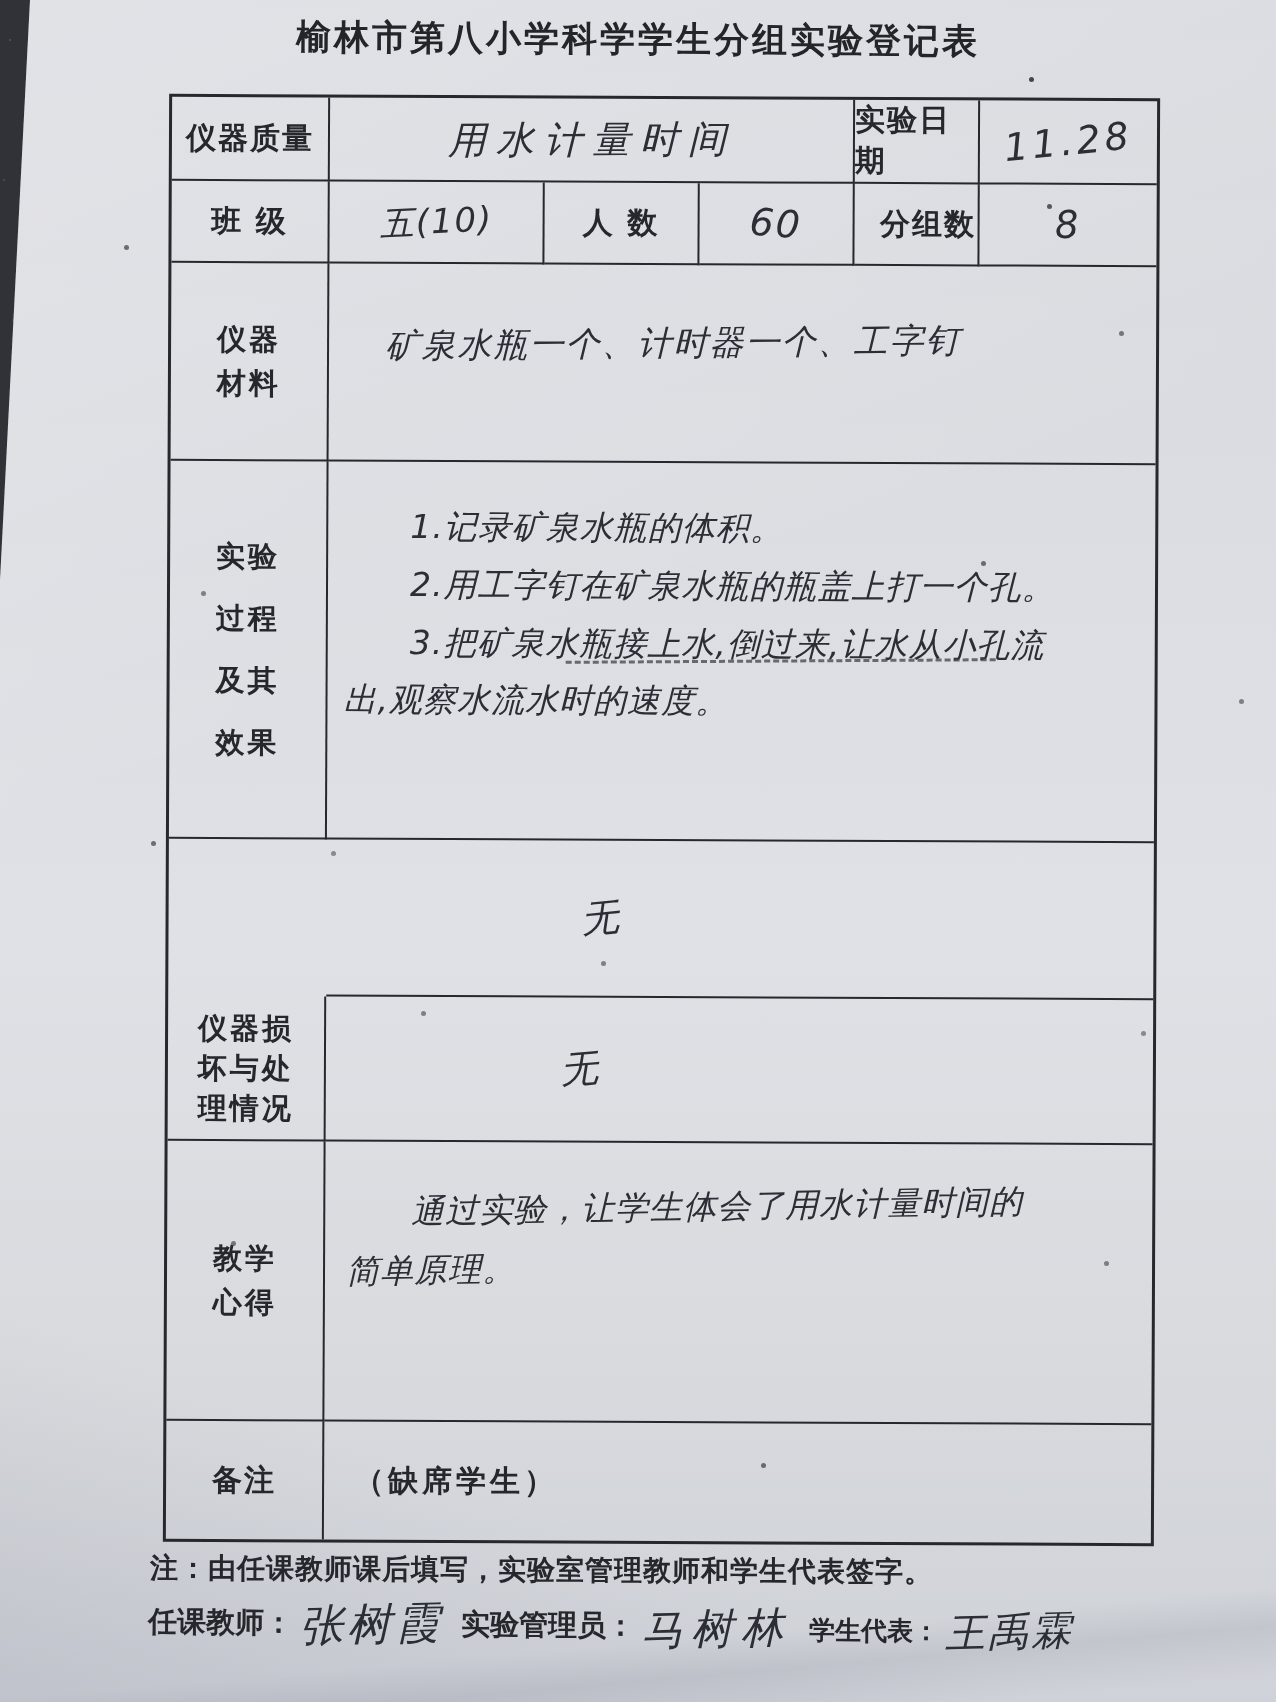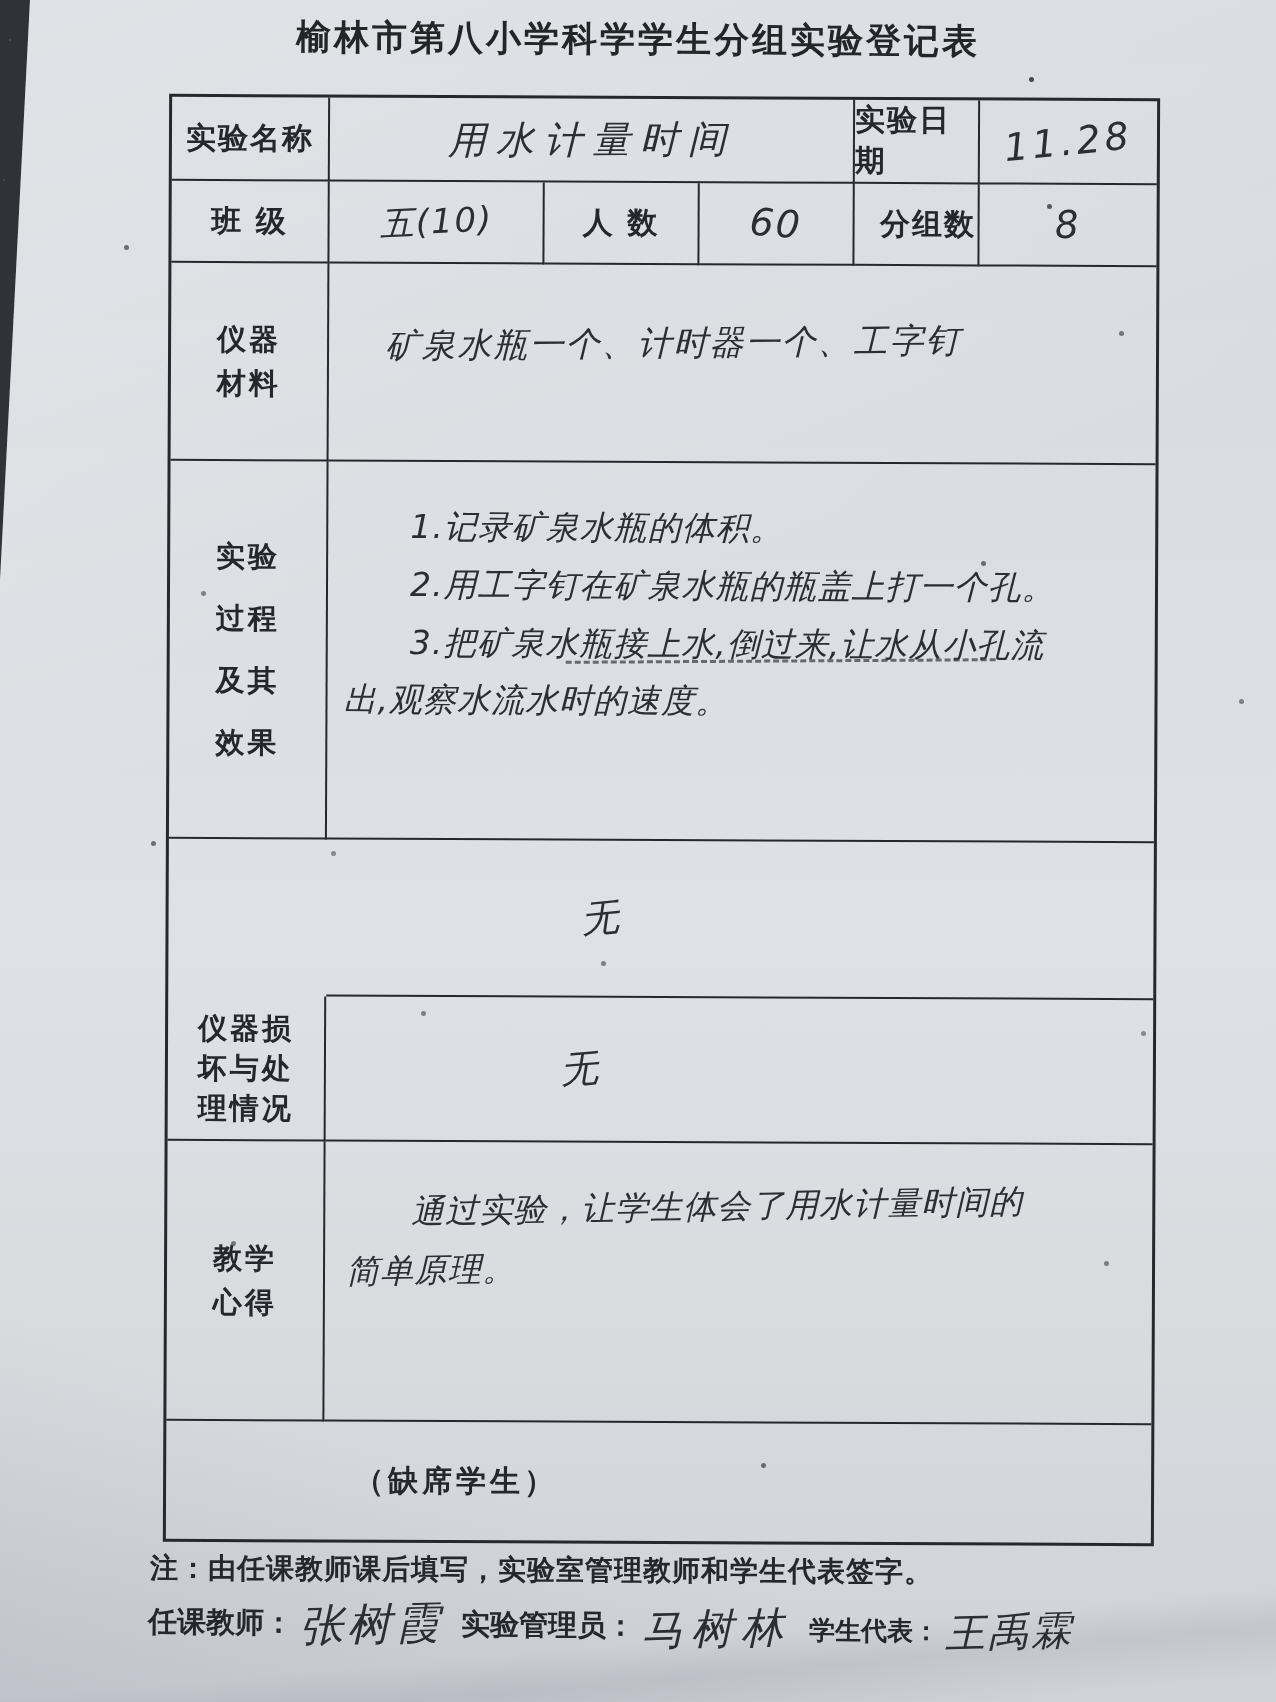--- a/index.html
+++ b/index.html
@@ -128,21 +128,21 @@
 
 <div class="desk"></div>
 <div class="paper"></div>
 <div class="crease"></div>
 <div class="speckles"></div>
 
 <div class="title">榆林市第八小学科学学生分组实验登记表</div>
 
 <div class="grid">
 
-  <div class="cell printed" style="grid-column:1;grid-row:1;">实验名称</div>
+  <div class="cell printed" style="grid-column:1;grid-row:1;">仪器质量</div>
   <div class="cell" style="grid-column:2/5;grid-row:1;">
     <span class="hand hand-lg" style="letter-spacing:10px;transform:rotate(-0.5deg);">用水计量时间</span>
   </div>
   <div class="cell printed" style="grid-column:5;grid-row:1;">实验日期</div>
   <div class="cell last-col" style="grid-column:6;grid-row:1;">
     <span class="hand hand-lg" style="transform:rotate(-6deg);letter-spacing:4px;">11.28</span>
   </div>
 
   <div class="cell printed" style="grid-column:1;grid-row:2;">班 级</div>
   <div class="cell" style="grid-column:2;grid-row:2;">
@@ -202,20 +202,21 @@
   <div class="cell" style="grid-column:1;grid-row:7;">
     <div class="label-stack gap-md">
       <span>教学</span>
       <span>心得</span>
     </div>
   </div>
   <div class="cell last-col value-left" style="grid-column:2/7;grid-row:7;align-items:flex-start;">
     <div class="mem-text">通过实验，让学生体会了用水计量时间的简单原理。</div>
   </div>
 
+  <div class="cell last-row printed" style="grid-column:1;grid-row:8;">备注</div>
   <div class="cell last-row last-col value-left remark-val" style="grid-column:2/7;grid-row:8;">
     <span class="printed" style="letter-spacing:4px;text-align:right;">（缺席学生）</span>
   </div>
 </div>
 
 <div class="footer-note">注：由任课教师课后填写，实验室管理教师和学生代表签字。</div>
 
 <div class="sign-row">
   <span class="sign-label">任课教师：</span>
   <span class="sign-name">张树霞</span>

